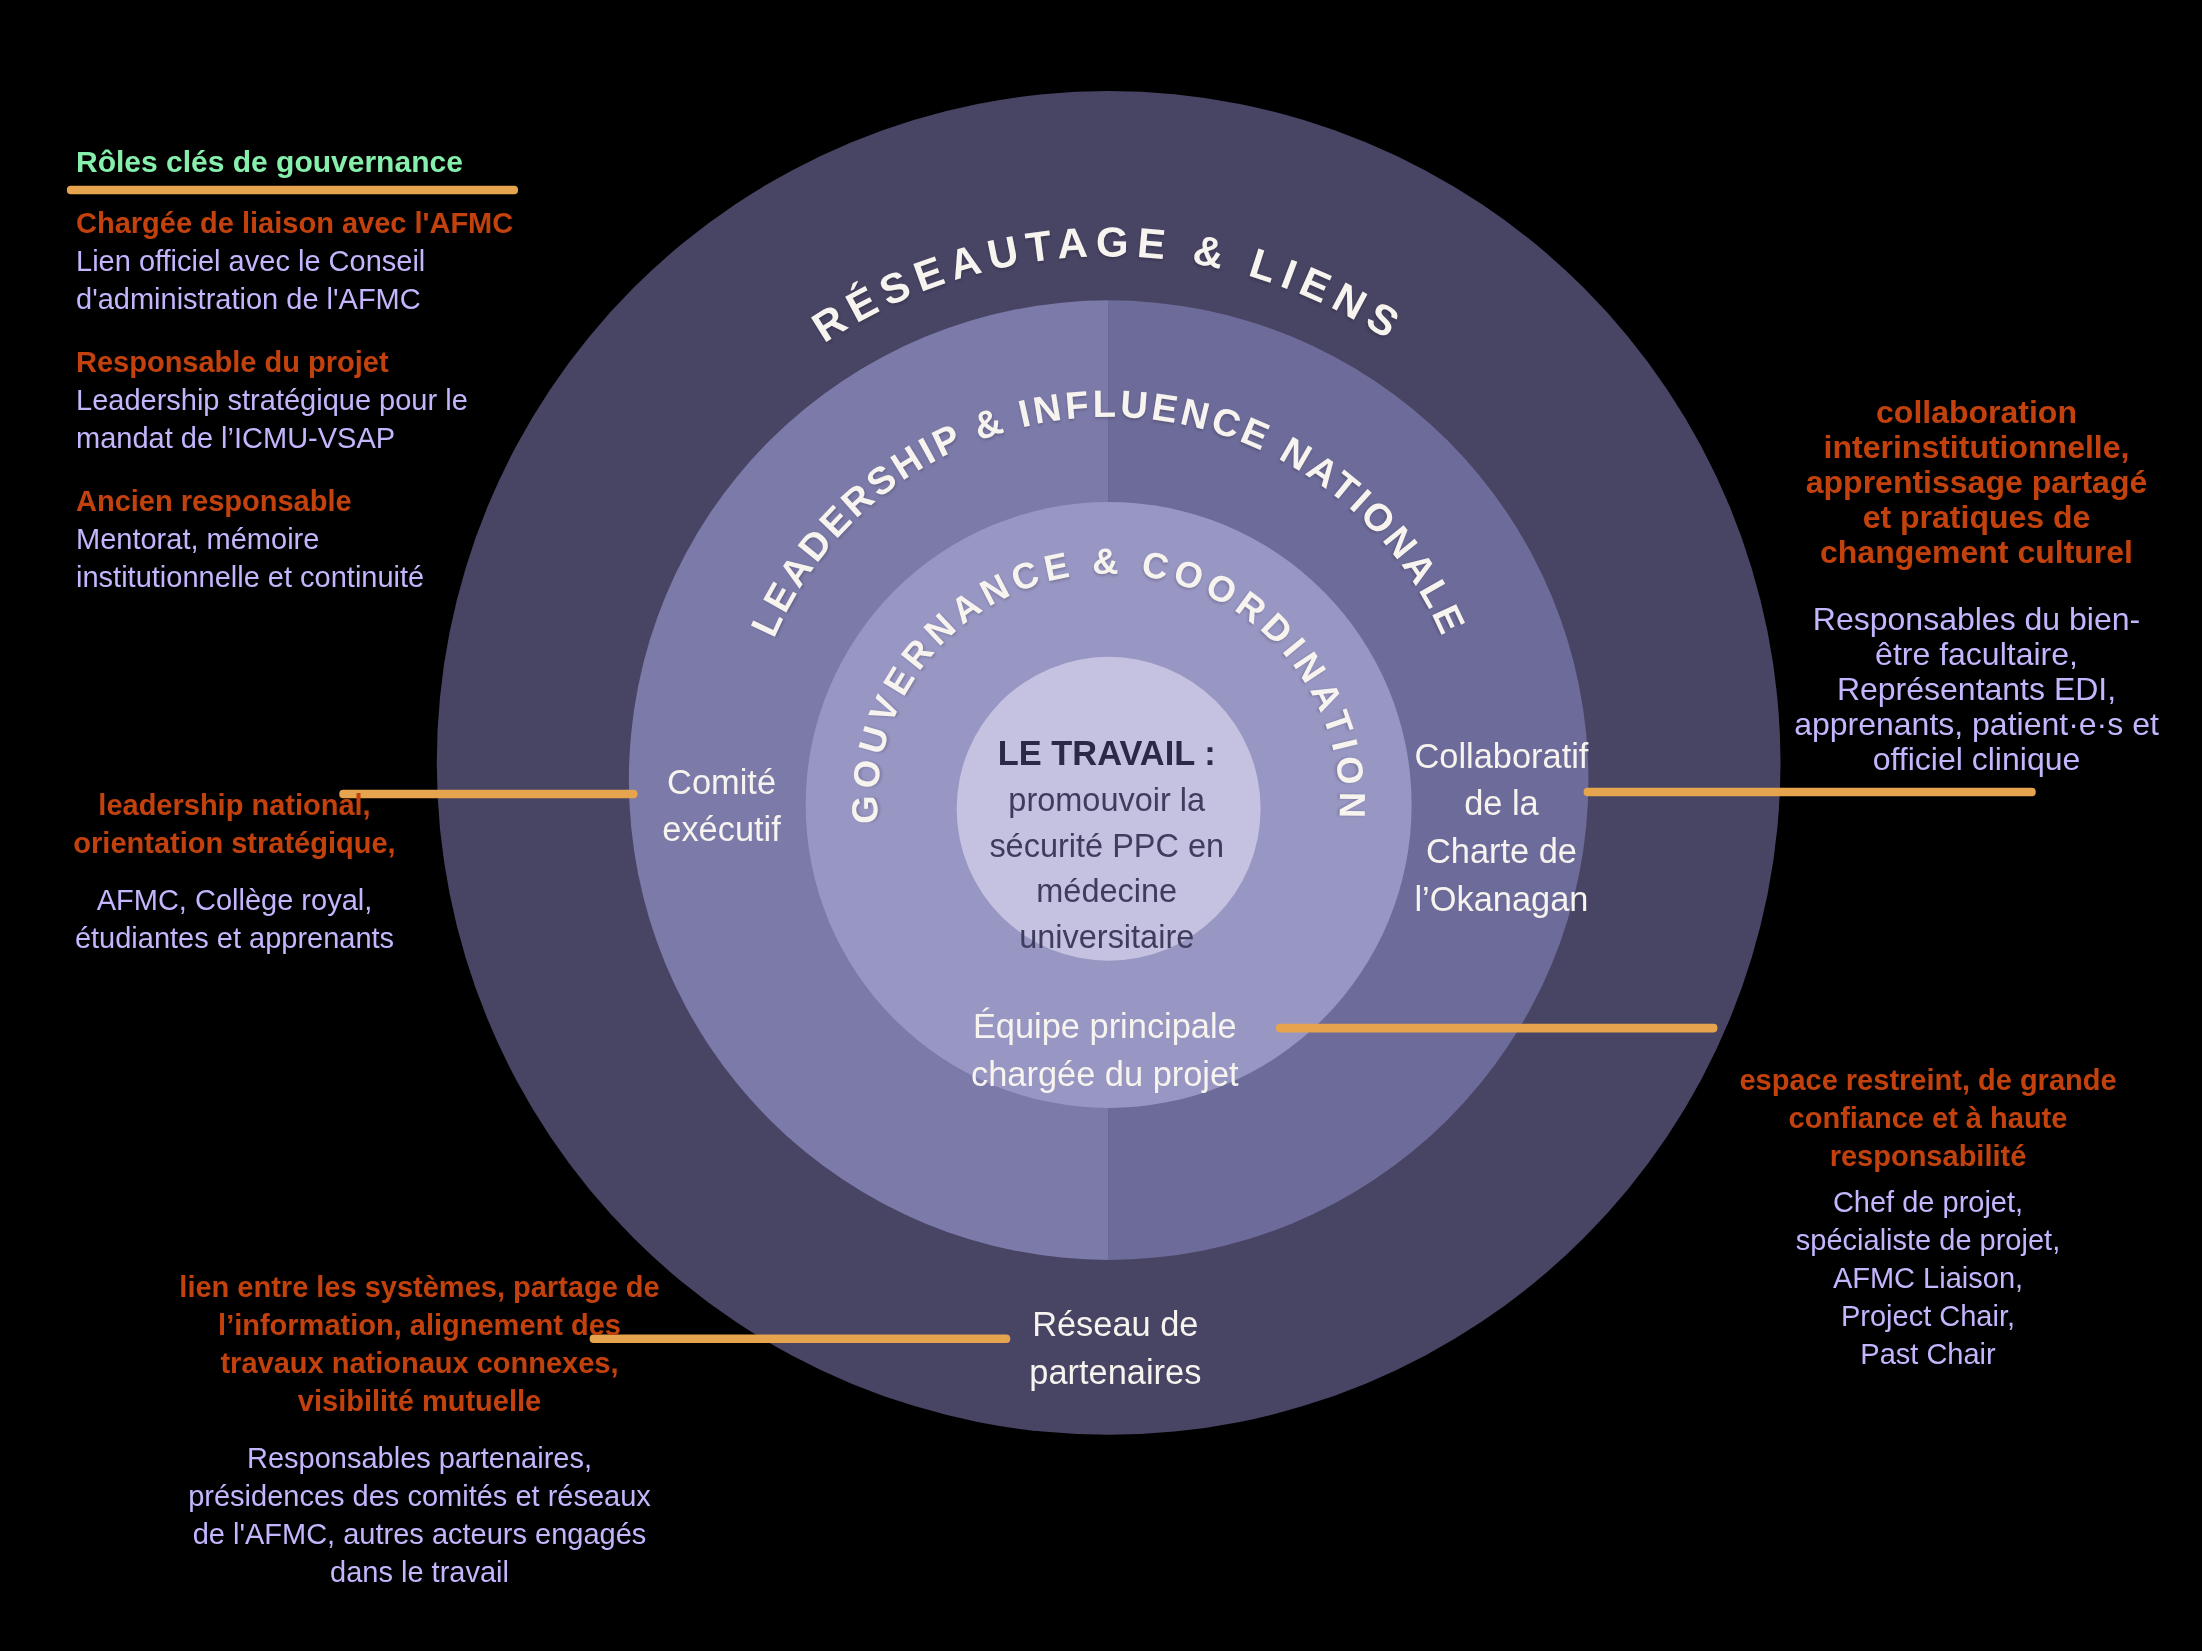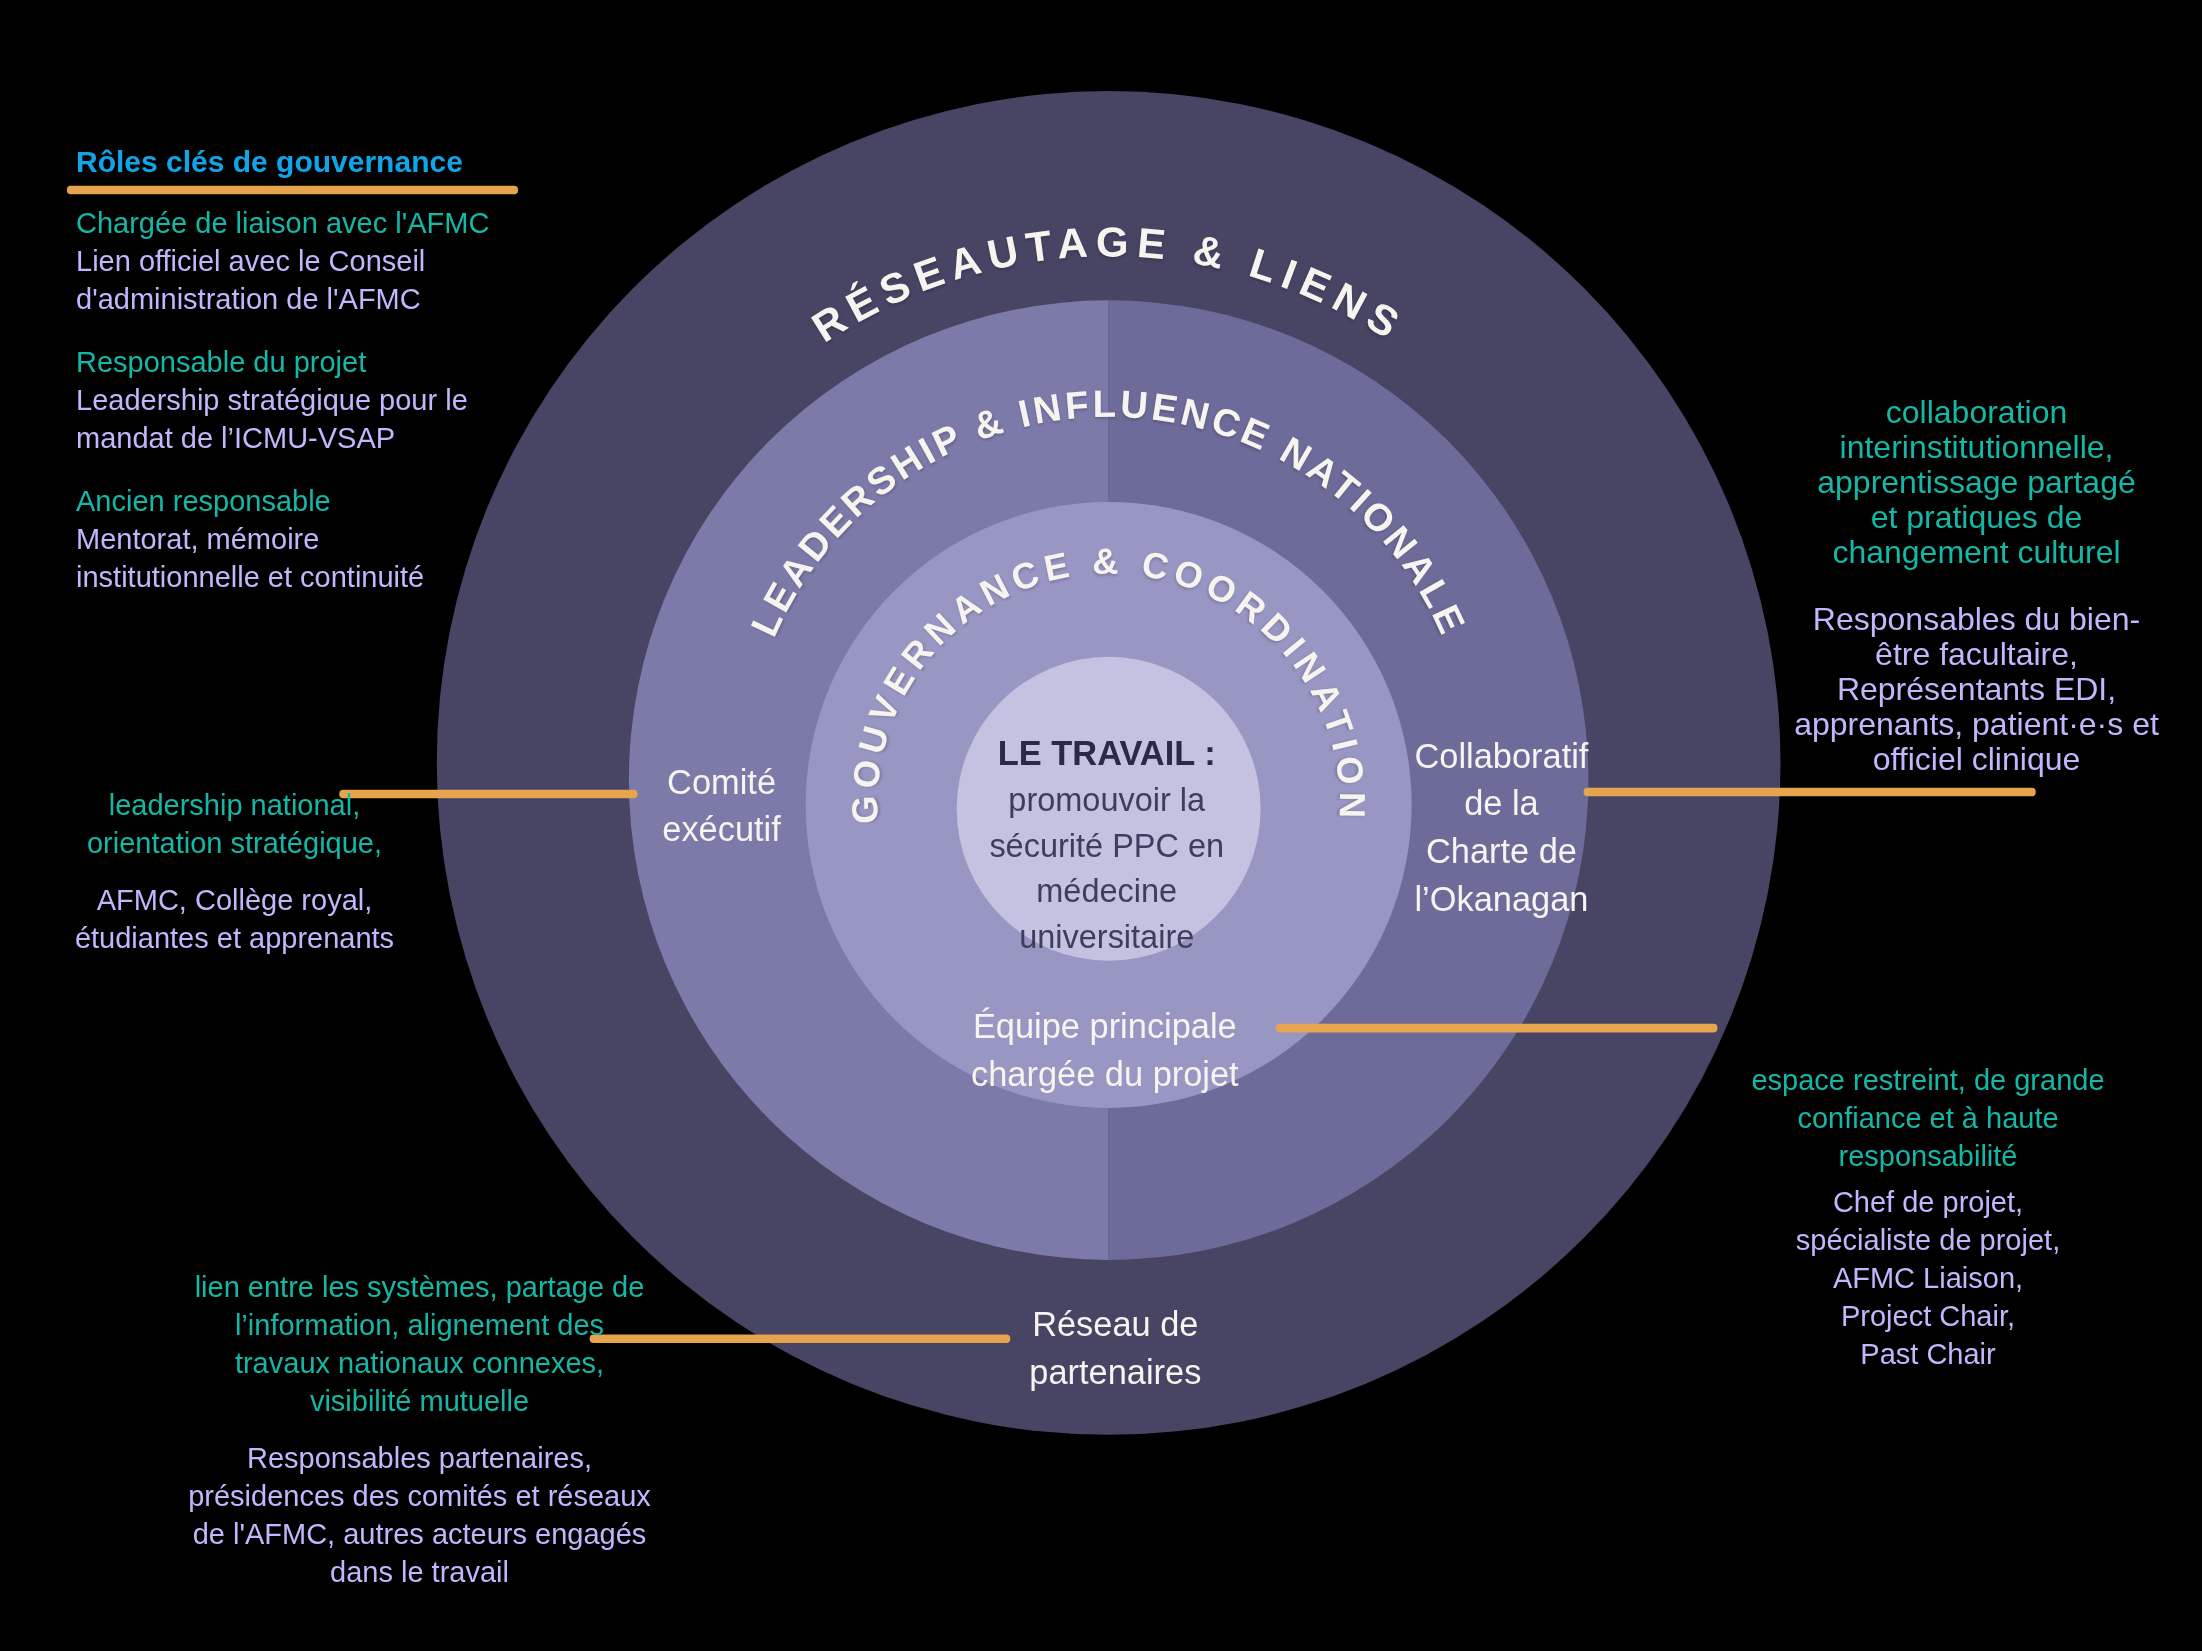--- a/index.html
+++ b/index.html
@@ -41,29 +41,29 @@
     text-anchor:middle;
   }
 
   
   .note{
     position:absolute;
     color:#54526f;
     font-size:29px;
     line-height:38px;
   }
-  .note .b{font-weight:400;color:#14b8a6;}
+  .note .b{font-weight:700;color:#c2410c;}
   .note .r{font-weight:400;color:#c4b5fd;}
   .center-align{text-align:center;}
   .left-align{text-align:left;}
   .note .gap{height:25px;}
   .note-title{
     font-weight:700;
     font-size:30px;
-    color:#0ea5e9;
+    color:#86efac;
     line-height:38px;
   }
   .rt{font-size:32px;line-height:35px;}
 </style>
 </head>
 <body>
 
 <div class="stage">
 
   <svg width="2202" height="1652" viewBox="0 0 2304 1728">

